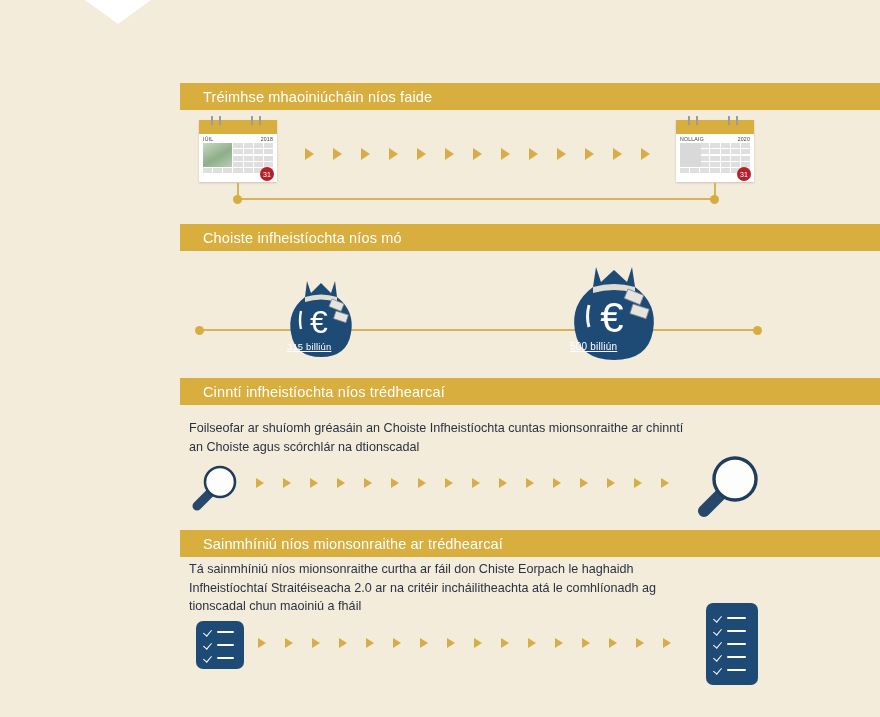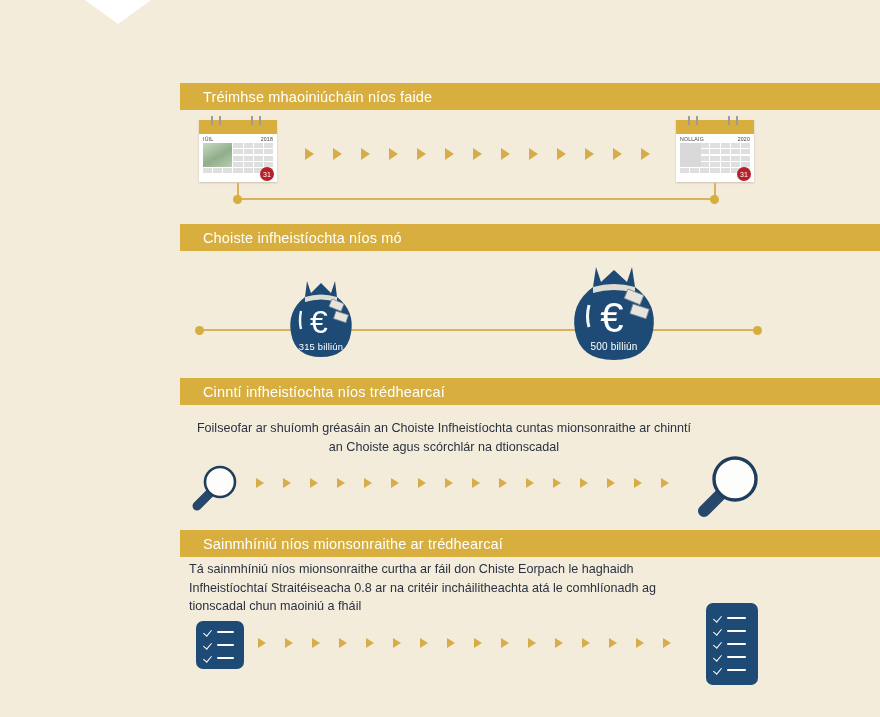--- a/index.html
+++ b/index.html
@@ -166,24 +166,25 @@
     z-index: 3;
   }
 
   
   .bag { position: absolute; }
   .bag svg { display: block; }
   .bag-amt {
     position: absolute;
     left: 0;
     width: 100%;
-    text-align: center;
+    text-align: left;
     color: #ffffff;
     font-size: 9.4px;
     letter-spacing: .2px;
+    text-decoration: underline;
   }
 
   
   .mag { position: absolute; }
 
   
   .check {
     position: absolute;
     background: #1e4b76;
     border-radius: 7px;
@@ -390,21 +391,21 @@
       </g>
       <text x="42" y="69" font-family="Liberation Sans, sans-serif" font-size="42" fill="#ffffff" text-anchor="middle">€</text>
       <path d="M19 42 Q16 54 19 64" stroke="#ffffff" stroke-width="3" fill="none" opacity=".95"></path>
     </svg>
     <div class="bag-amt" style="top:78px; font-size:10px;">500 billiún</div>
   </div>
 
   <div class="bar" style="top:378px;">
     <span class="bar-label">Cinntí infheistíochta níos trédhearcaí</span>
   </div>
-  <div class="para" style="top:419px;text-align:center;">Foilseofar ar shuíomh gréasáin an Choiste Infheistíochta cuntas mionsonraithe ar chinntí an Choiste agus scórchlár na dtionscadal</div>
+  <div class="para" style="top:419px;">Foilseofar ar shuíomh gréasáin an Choiste Infheistíochta cuntas mionsonraithe ar chinntí an Choiste agus scórchlár na dtionscadal</div>
 
   <div class="mag" style="left:188px; top:462px;">
     <svg width="54" height="52" viewBox="0 0 54 52">
       <line x1="9" y1="44" x2="23" y2="30" stroke="#27486b" stroke-width="9" stroke-linecap="round"></line>
       <circle cx="32" cy="20" r="15" fill="#fdfdfb" stroke="#1f3d5c" stroke-width="2.6"></circle>
     </svg>
   </div>
 
   <div class="arrows" style="left:256px; top:478px; gap:19px;">
     <div class="arrow sm"></div>
@@ -428,21 +429,21 @@
   <div class="mag" style="left:692px; top:452px;">
     <svg width="72" height="70" viewBox="0 0 72 70">
       <line x1="12" y1="59" x2="31" y2="40" stroke="#27486b" stroke-width="12" stroke-linecap="round"></line>
       <circle cx="43" cy="27" r="21" fill="#fdfdfb" stroke="#1f3d5c" stroke-width="3.4"></circle>
     </svg>
   </div>
 
   <div class="bar" style="top:530px;">
     <span class="bar-label">Sainmhíniú níos mionsonraithe ar trédhearcaí</span>
   </div>
-  <div class="para" style="top:560px; width:500px;">Tá sainmhíniú níos mionsonraithe curtha ar fáil don Chiste Eorpach le haghaidh Infheistíochtaí Straitéiseacha 0.8 ar na critéir incháilitheachta atá le comhlíonadh ag tionscadal chun maoiniú a fháil</div>
+  <div class="para" style="top:560px; width:500px;">Tá sainmhíniú níos mionsonraithe curtha ar fáil don Chiste Eorpach le haghaidh Infheistíochtaí Straitéiseacha 2.0 ar na critéir incháilitheachta atá le comhlíonadh ag tionscadal chun maoiniú a fháil</div>
 
   <div class="check" style="left:196px; top:621px; width:48px; height:48px;">
     <div class="check-row">
       <span class="check-tick"></span>
       <span class="check-line" style="width:17px;"></span>
     </div>
     <div class="check-row">
       <span class="check-tick"></span>
       <span class="check-line" style="width:17px;"></span>
     </div>

